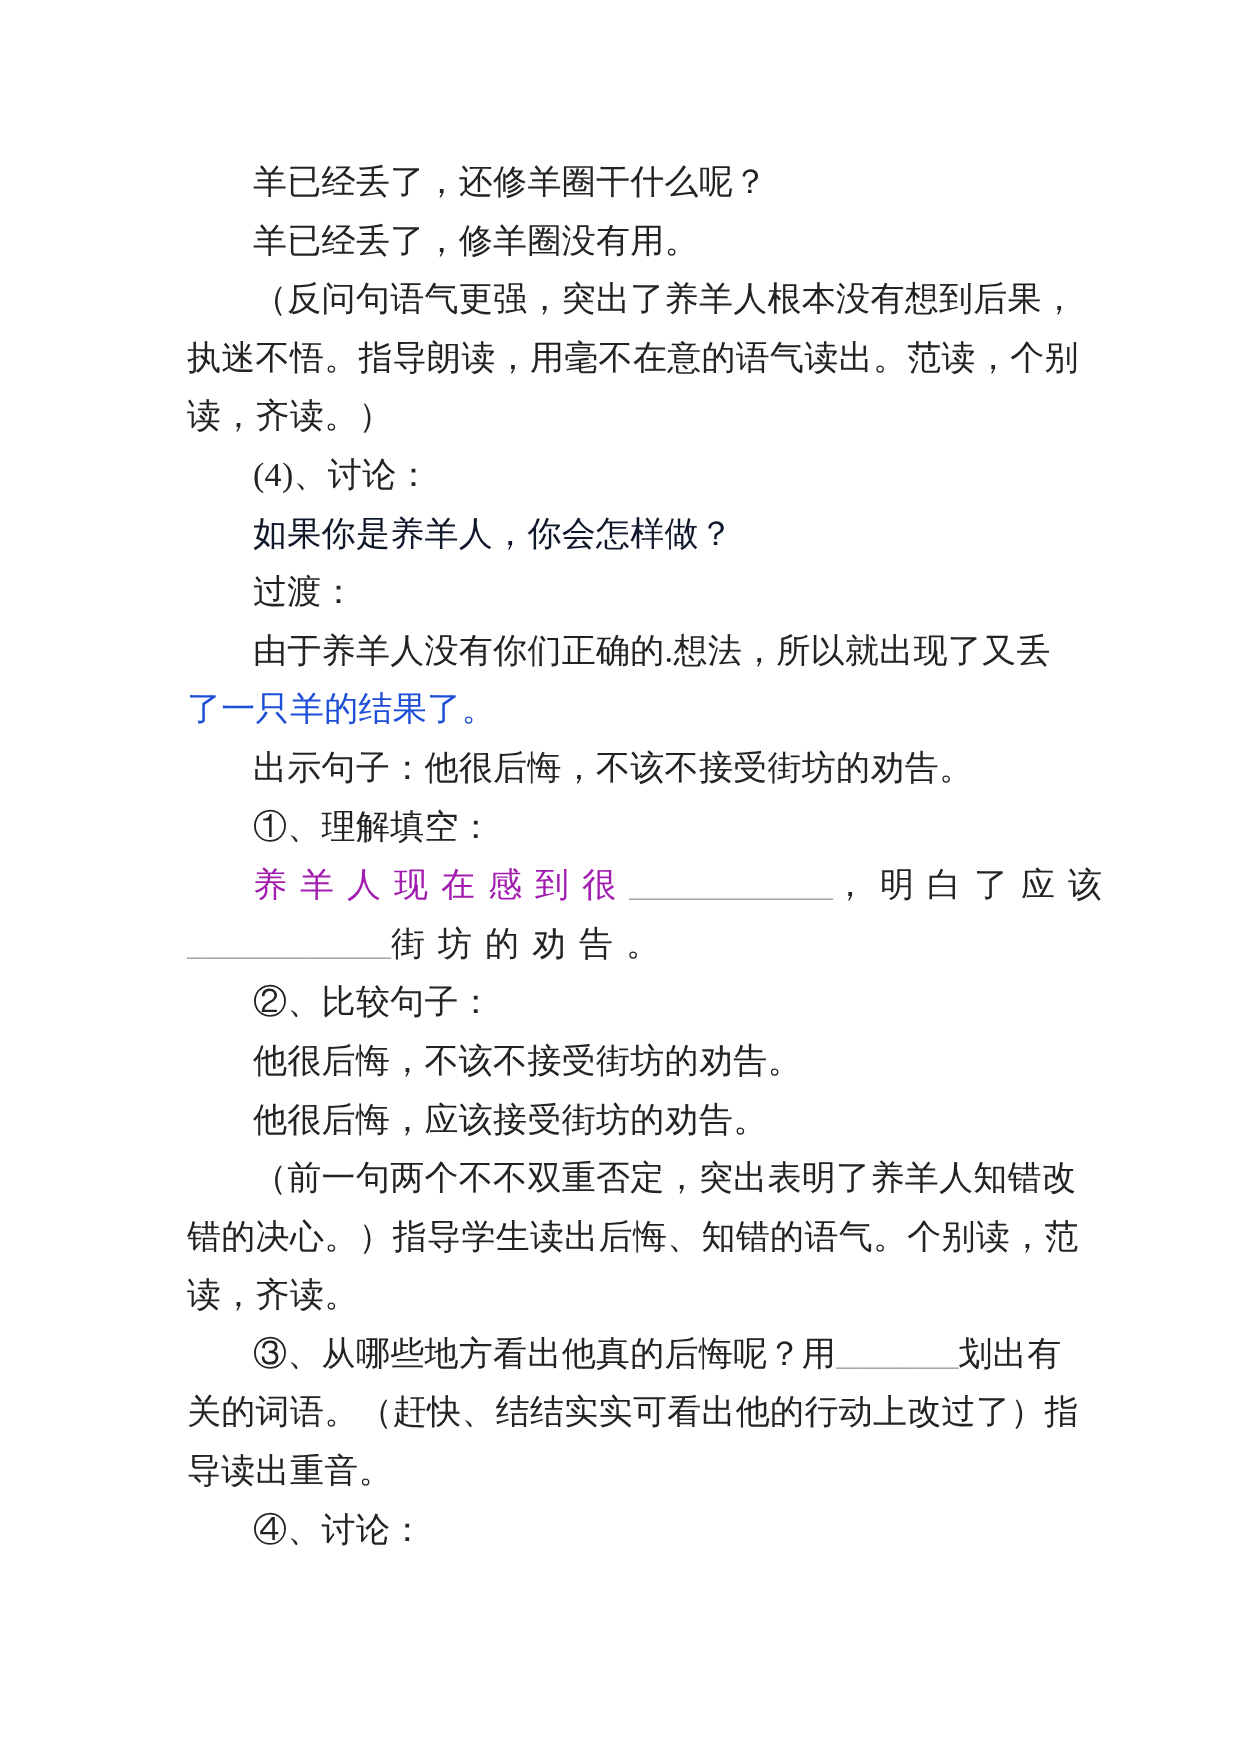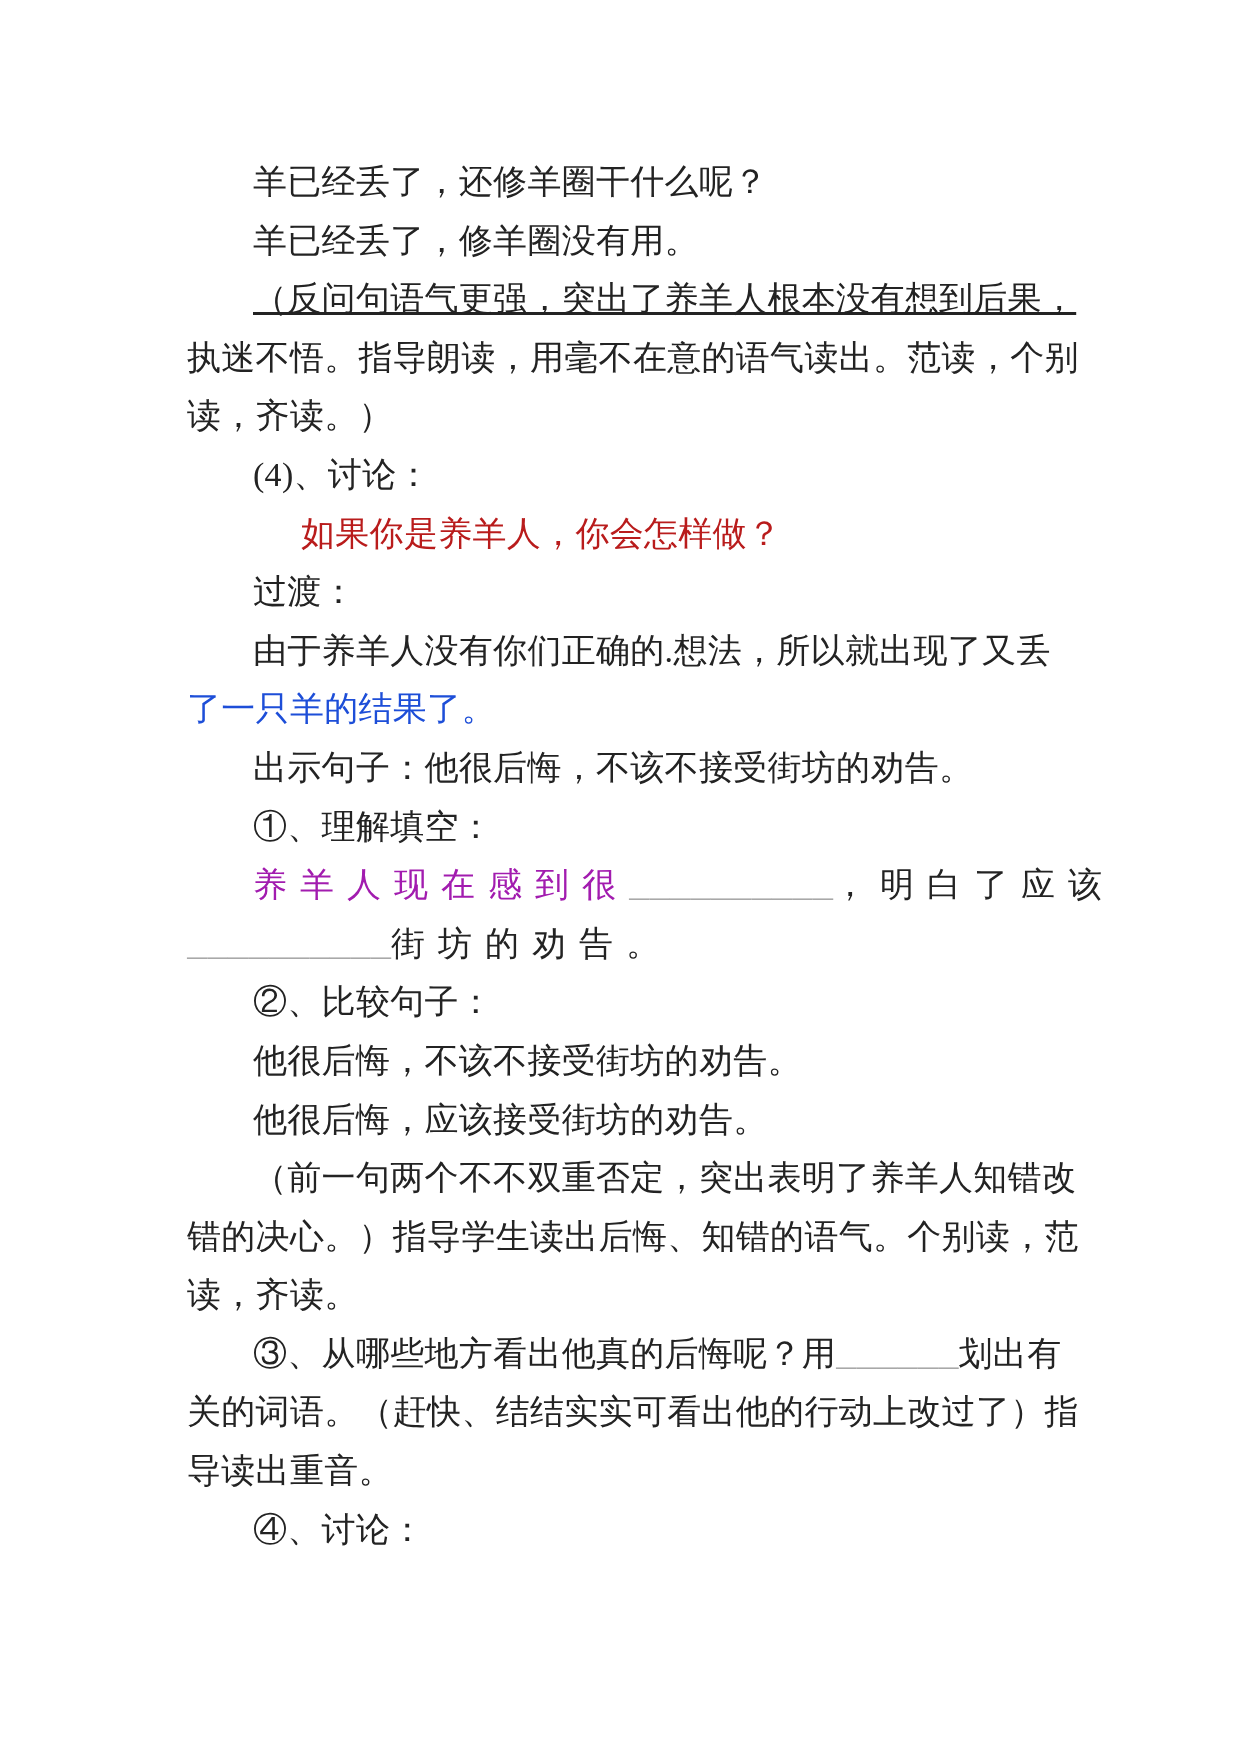--- a/index.html
+++ b/index.html
@@ -40,25 +40,25 @@
     font-family: Liberation Mono, monospace;
   }
 </style>
 </head>
 <body>
 
 <div class="page" style="background: rgb(255, 255, 255);">
   <div class="text-block">
       <div class="line indent"><span style="color: rgb(35, 35, 35);">羊已经丢了，还修羊圈干什么呢？</span></div>
       <div class="line indent"><span style="color: rgb(35, 35, 35);">羊已经丢了，修羊圈没有用。</span></div>
-      <div class="line indent"><span style="color: rgb(35, 35, 35); text-decoration: underline;">（反问句语气更强，突出了养羊人根本没有想到后果，</span></div>
+      <div class="line indent"><span style="color: rgb(35, 35, 35);">（反问句语气更强，突出了养羊人根本没有想到后果，</span></div>
       <div class="line"><span style="color: rgb(35, 35, 35);">执迷不悟。指导朗读，用毫不在意的语气读出。范读，个别</span></div>
       <div class="line"><span style="color: rgb(35, 35, 35);">读，齐读。）</span></div>
       <div class="line indent"><span style="color: rgb(35, 35, 35);">(4)、讨论：</span></div>
-      <div class="line indent"><span style="color: #b91c1c; margin-left: 48px;">如果你是养羊人，你会怎样做？</span></div>
+      <div class="line indent"><span style="color: #0f172a;">如果你是养羊人，你会怎样做？</span></div>
       <div class="line indent"><span style="color: rgb(35, 35, 35);">过渡：</span></div>
       <div class="line indent"><span style="color: rgb(35, 35, 35);">由于养羊人没有你们正确的.想法，所以就出现了又丢</span></div>
       <div class="line"><span style="color: #1d4ed8;">了一只羊的结果了。</span></div>
       <div class="line indent"><span style="color: rgb(35, 35, 35);">出示句子：他很后悔，不该不接受街坊的劝告。</span></div>
       <div class="line indent"><span style="color: rgb(35, 35, 35);">①、理解填空：</span></div>
       <div class="line indent spread"><span style="color: #a21caf;">养羊人现在感到很</span><span class="blank" style="color: rgb(168, 168, 168);">__________</span><span style="color: rgb(35, 35, 35);">，明白了应该</span></div>
       <div class="line spread"><span class="blank" style="color: rgb(168, 168, 168);">__________</span><span style="color: rgb(35, 35, 35); margin-top: 20px;">街坊的劝告。</span></div>
       <div class="line indent"><span style="color: rgb(35, 35, 35);">②、比较句子：</span></div>
       <div class="line indent"><span style="color: rgb(35, 35, 35);">他很后悔，不该不接受街坊的劝告。</span></div>
       <div class="line indent"><span style="color: rgb(35, 35, 35);">他很后悔，应该接受街坊的劝告。</span></div>

